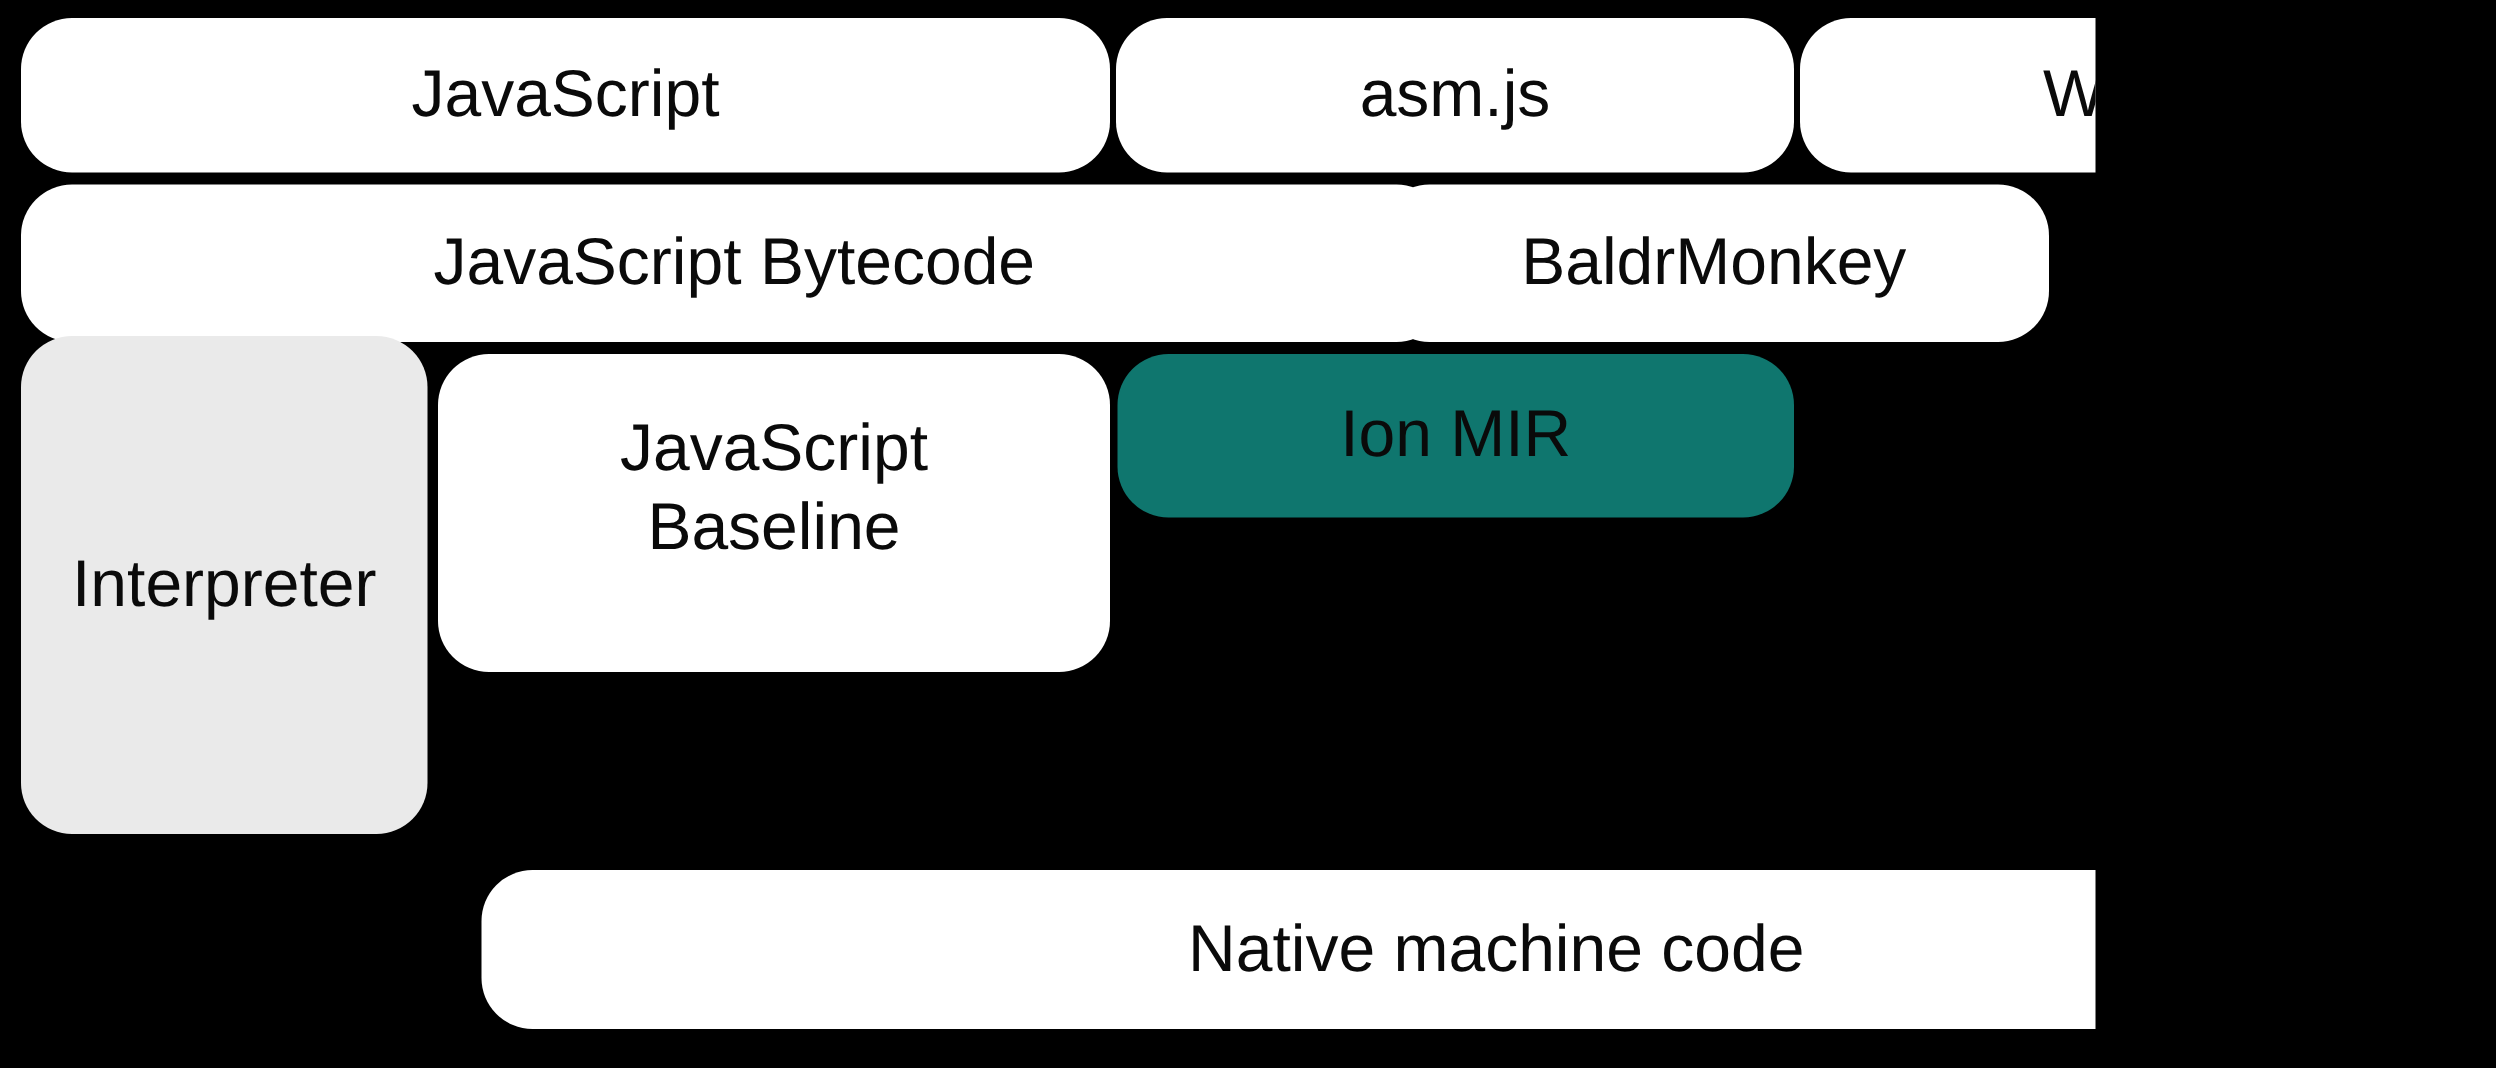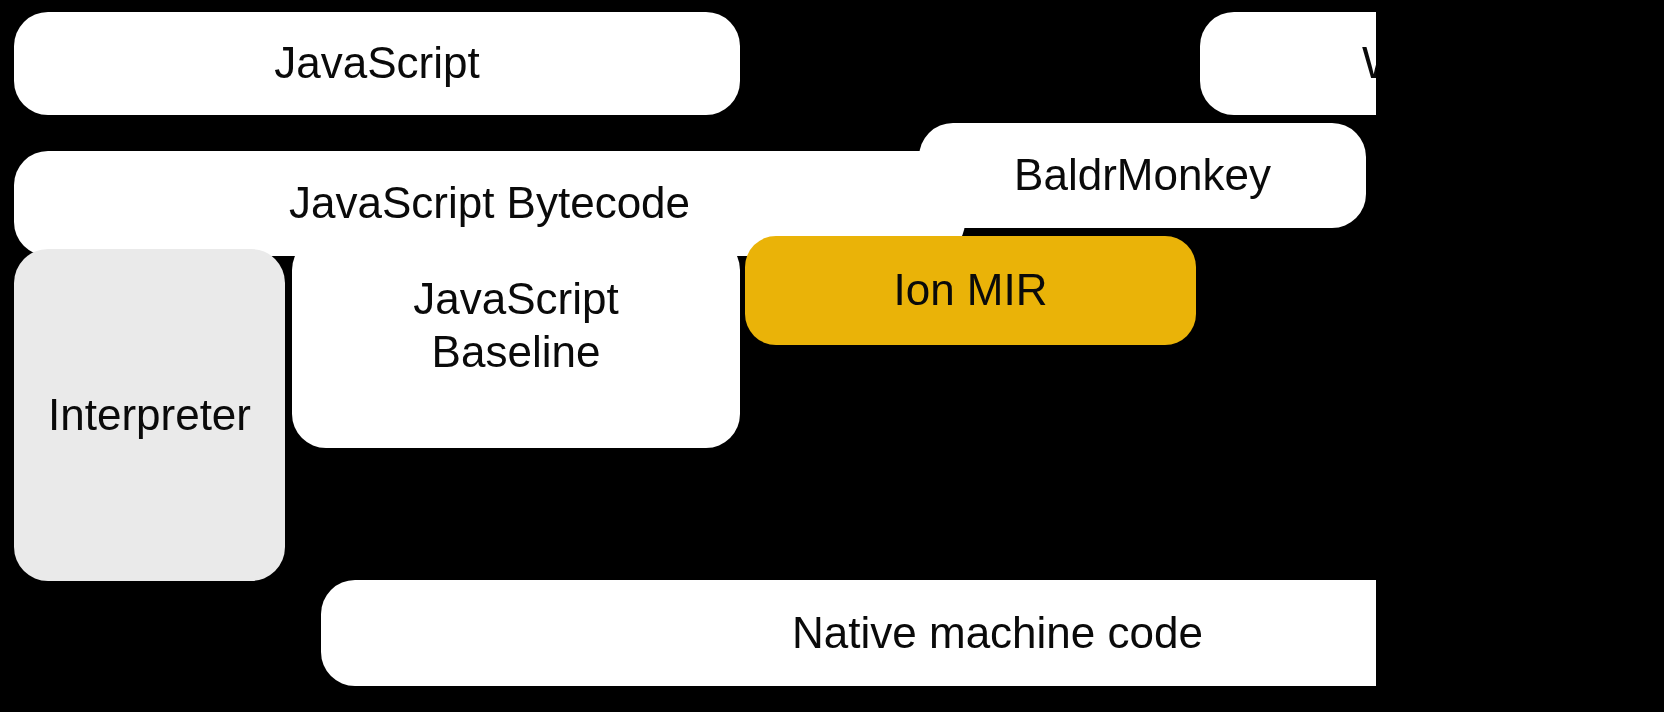--- a/index.html
+++ b/index.html
@@ -7,66 +7,68 @@
     padding: 0;
     background: #000000;
   }
   .canvas {
     position: relative;
     width: 1376px;
     height: 712px;
     background: #000000;
     overflow: hidden;
     font-family: "Liberation Sans", sans-serif;
+    padding-left: 21px;
   }
   .box {
     position: absolute;
     border-radius: 34px;
     background: #ffffff;
     color: #0a0a0a;
     font-size: 44px;
     line-height: 1.2;
     display: flex;
     align-items: center;
     justify-content: center;
     text-align: center;
     white-space: pre-line;
     box-sizing: border-box;
   }
   
   .b-javascript   { left: 14px;   top: 12px;  width: 726px;  height: 103px; }
   .b-asmjs        { left: 744px;  top: 12px;  width: 452px;  height: 103px; }
   .b-wasm         { left: 1200px; top: 12px;  width: 447px;  height: 103px; }
-  .b-bytecode     { left: 14px;   top: 123px; width: 951px;  height: 105px; margin-top: 28px; }
+  .b-bytecode     { left: 14px;   top: 123px; width: 951px;  height: 105px; }
   .b-baldrmonkey  { left: 919px;  top: 123px; width: 447px;  height: 105px; }
-  .b-interpreter  { left: 14px;   top: 249px; width: 271px;  height: 332px; }
+  .b-interpreter  { left: 14px;   top: 224px; width: 271px;  height: 332px; }
   .b-baseline     { left: 292px;  top: 236px; width: 448px;  height: 212px; padding-bottom: 32px; }
   .b-ionmir       { left: 745px;  top: 236px; width: 451px;  height: 109px; }
   .b-cretonne     { left: 745px;  top: 353px; width: 903px;  height: 216px; padding-bottom: 52px; }
   .b-macro        { left: 292px;  top: 462px; width: 448px;  height: 110px; }
   .b-native       { left: 295px;  top: 580px; width: 1353px; height: 106px; margin-left: 26px; }
 </style>
 </head>
 <body>
 
 <div class="canvas">
 
   <div class="box b-javascript" style="background: rgb(255, 255, 255);">JavaScript</div>
 
+  <div class="box b-asmjs" style="background: rgb(255, 255, 255);">asm.js</div>
 
   <div class="box b-wasm" style="background: rgb(255, 255, 255);">Wasm</div>
 
   <div class="box b-bytecode" style="background: rgb(255, 255, 255);">JavaScript Bytecode</div>
 
   <div class="box b-baldrmonkey" style="background: rgb(255, 255, 255);">BaldrMonkey</div>
 
   <div class="box b-interpreter" style="background: rgb(234, 234, 234);">Interpreter</div>
 
   <div class="box b-baseline" style="background: rgb(255, 255, 255);">JavaScript
 Baseline</div>
 
-  <div class="box b-ionmir" style="background: #eab308; border-radius: 31px;">Ion MIR</div>
+  <div class="box b-ionmir" style="background: #0f766e;">Ion MIR</div>
 
 
 
   <div class="box b-native" style="background: rgb(255, 255, 255);">Native machine code</div>
 
 </div>
 
 </body></html>

